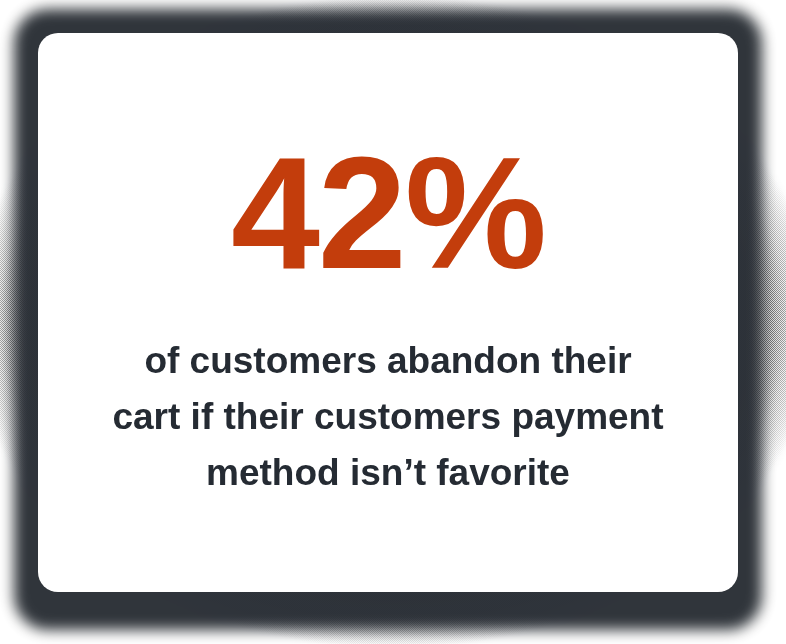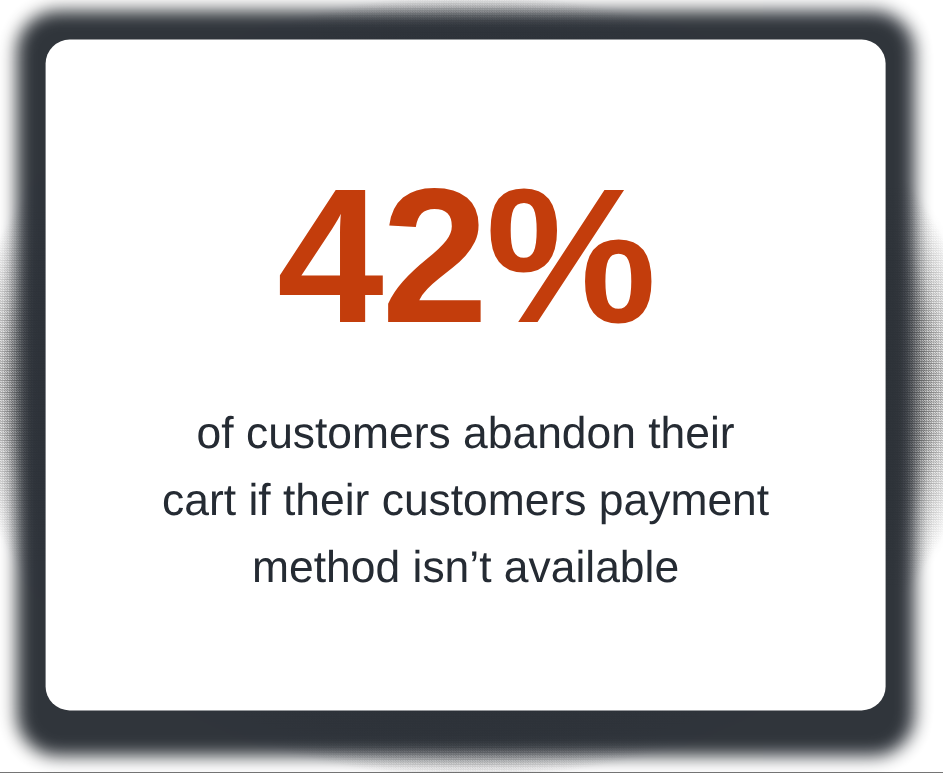--- a/index.html
+++ b/index.html
@@ -95,21 +95,21 @@
     color: #c33d0c;
     margin-top: 100px;
     -webkit-font-smoothing: antialiased;
   }
 
   .stat-caption {
     margin: 16px;
     margin-top: 40px;
     padding: 0 50px;
     font-size: 37px;
-    font-weight: 400;
+    font-weight: 700;
     line-height: 56px;
     color: #252b33;
     text-align: center;
     max-width: 560px;
   }
 
   .stat-caption .cap-line {
     display: block;
     white-space: nowrap;
   }
@@ -124,18 +124,18 @@
 
   <div class="card-shadow"></div>
 
   <div class="stat-card">
 
     <div class="stat-figure">42%</div>
 
     <div class="stat-caption">
       <span class="cap-line">of customers abandon their</span>
       <span class="cap-line">cart if their customers payment</span>
-      <span class="cap-line">method isn’t available</span>
+      <span class="cap-line">method isn’t favorite</span>
     </div>
 
   </div>
 
 </div>
 
 </body></html>

